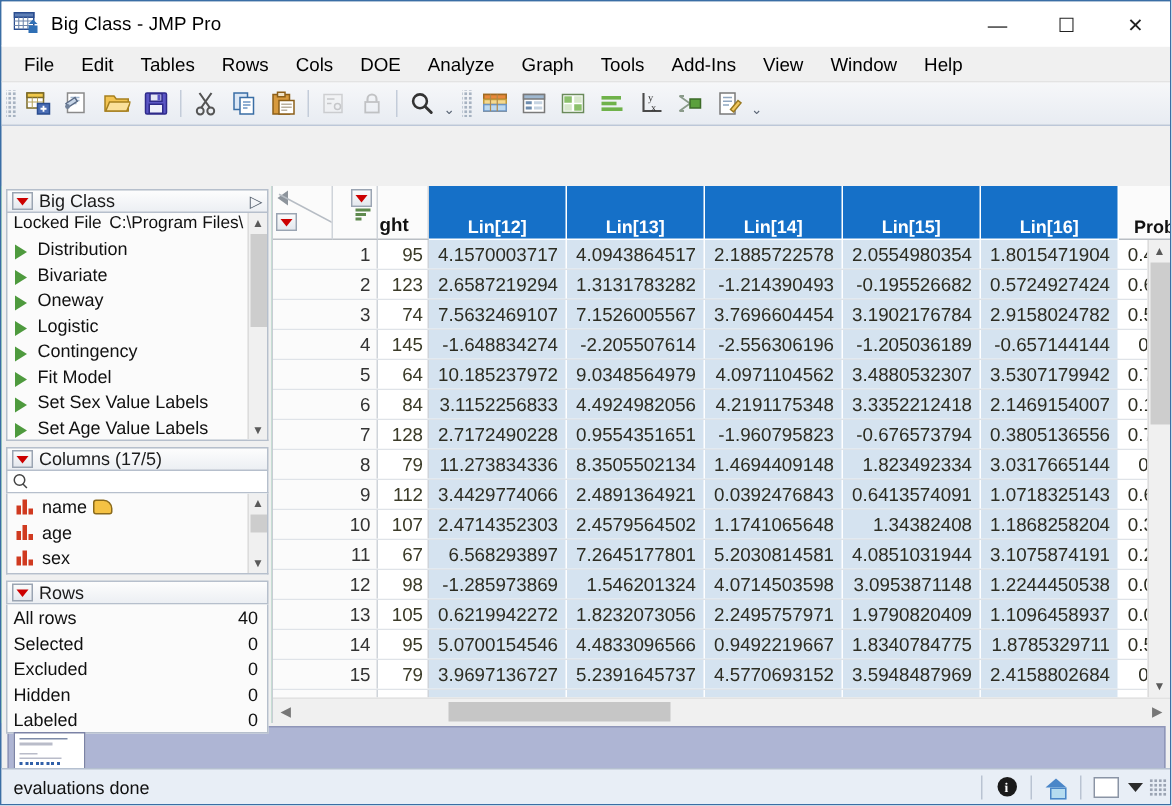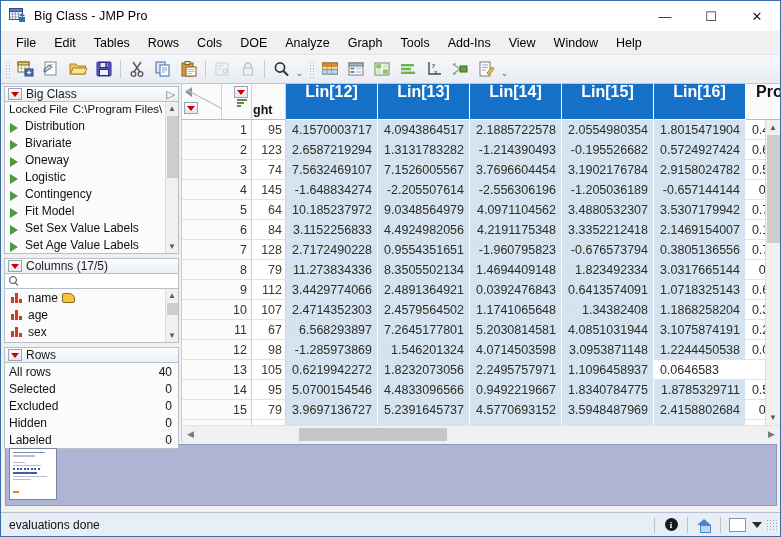--- a/index.html
+++ b/index.html
@@ -102,20 +102,21 @@
     display: flex; align-items: flex-end; justify-content: center;
     padding-bottom: 5px;
     color: #5a6575; font-size: 9px;
   }
 
   
   .body {
     display: flex;
     height: 358px;
     background: #22c55e;
+    margin-top: 40px;
   }
 
   
   .leftpanel {
     width: 180px;
     flex: 0 0 180px;
     background: #f0f0f0;
     display: flex;
     flex-direction: column;
     padding: 2px 2px 0 3px;
@@ -351,25 +352,25 @@
     font-size: 12.5px;
     font-weight: bold;
     padding: 0 0 2px 1px;
     color: #111;
   }
   .th {
     flex: 0 0 92px;
     background: #1570c8;
     color: #ffffff;
     font-weight: bold;
-    font-size: 16px;
+    font-size: 12px;
     display: flex;
     align-items: flex-end;
     justify-content: center;
-    padding-bottom: 18px;
+    padding-bottom: 1px;
     border-right: 1px solid #ffffff;
     border-bottom: 1px solid #ffffff;
   }
   .th.last {
     flex: 0 0 70px;
     background: #fbfbfb;
     color: #111;
     justify-content: flex-start;
     padding-left: 10px;
     border-right: none;
@@ -998,20 +999,21 @@
               <div class="cell">3.0953871148</div>
               <div class="cell">1.2244450538</div>
               <div class="cell last">0.0030671</div>
             </div>
             <div class="row">
               <div class="cell-rownum">13</div>
               <div class="cell-wt">105</div>
               <div class="cell">0.6219942272</div>
               <div class="cell">1.8232073056</div>
               <div class="cell">2.2495757971</div>
+              <div class="cell">1.9790820409</div>
               <div class="cell">1.1096458937</div>
               <div class="cell last">0.0646583</div>
             </div>
             <div class="row">
               <div class="cell-rownum">14</div>
               <div class="cell-wt">95</div>
               <div class="cell">5.0700154546</div>
               <div class="cell">4.4833096566</div>
               <div class="cell">0.9492219667</div>
               <div class="cell">1.8340784775</div>

